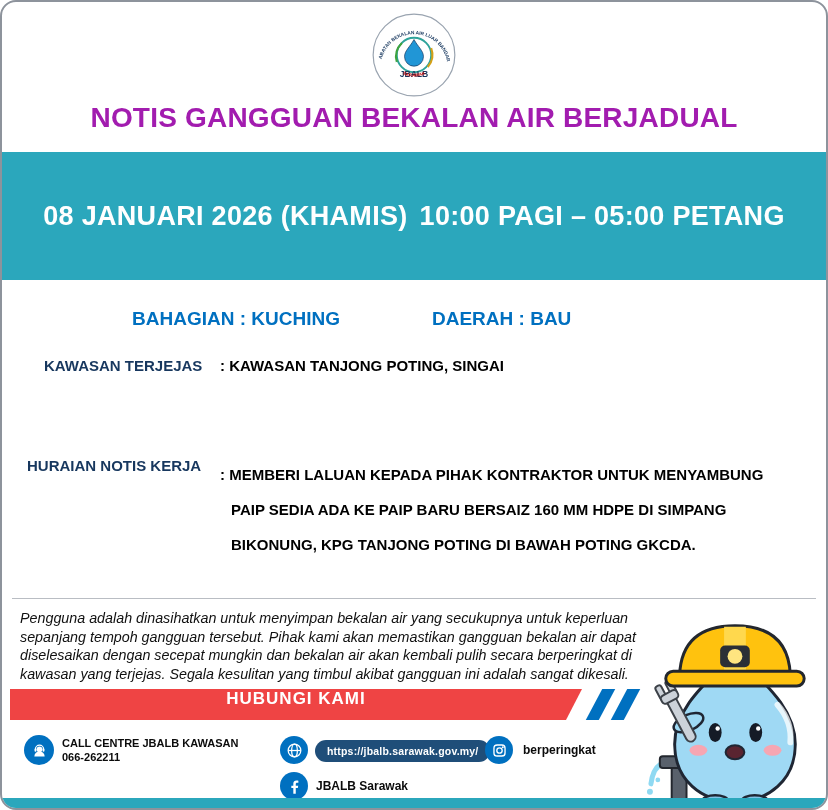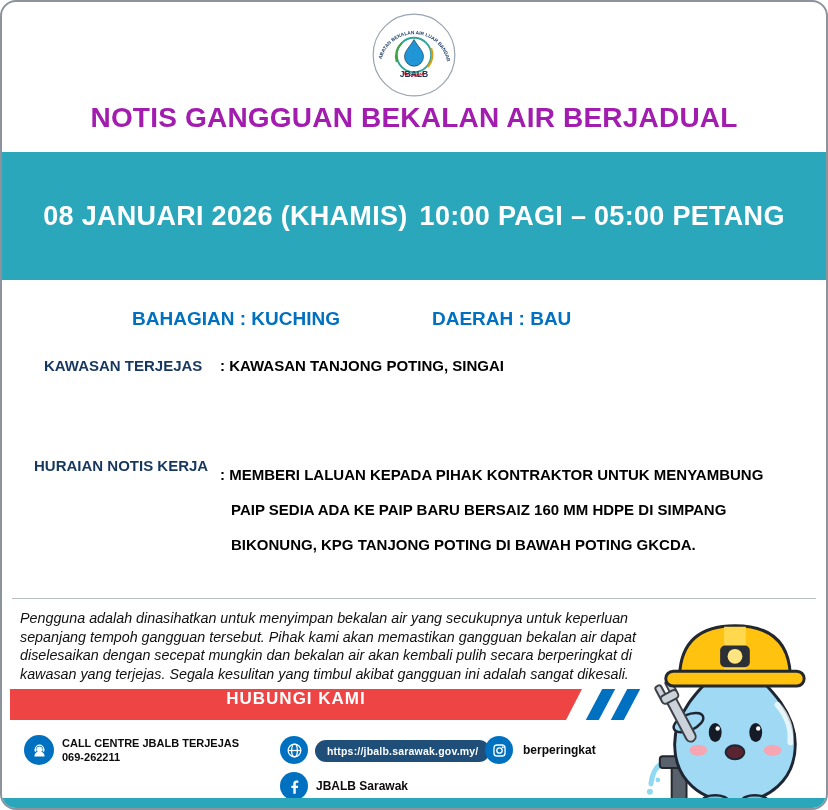--- a/index.html
+++ b/index.html
@@ -38,21 +38,21 @@
   .bahagian { position:absolute; left:130px; top:0; }
   .daerah   { position:absolute; left:430px; top:0; }
 
   
   .kawasan-row { position:absolute; top:355px; left:0; width:100%; font-size:15px; font-weight:bold; }
   .kawasan-label { position:absolute; left:42px; color:#17375E; }
   .kawasan-value { position:absolute; left:218px; color:#000000; }
 
   
   .huraian-row { position:absolute; top:455px; left:0; width:100%; font-size:15px; font-weight:bold; }
-  .huraian-label { position:absolute; left:32px; color:#17375E; }
+  .huraian-label { position:absolute; left:25px; color:#17375E; }
   .huraian-lines { position:absolute; left:218px; top:0; color:#000000; }
   .huraian-lines div { line-height:35px; }
   .huraian-lines div + div { padding-left:11px; }
 
   
   .divider { position:absolute; top:596px; left:10px; right:10px; height:0; border-top:1.5px solid #b9bdc3; }
 
   
   .advisory {
     position:absolute; top:607px; left:18px; width:618px;
@@ -168,22 +168,22 @@
     <div class="icon-circle cc-icon">
       <svg viewBox="0 0 24 24">
         <circle cx="12" cy="10.5" r="3.6" fill="#ffffff"></circle>
         <path d="M5.5 19.5 a6.5 6.5 0 0 1 13 0 Z" fill="#ffffff"></path>
         <path d="M6.8 10.5 a5.2 5.2 0 0 1 10.4 0" stroke="#ffffff" stroke-width="1.6" fill="none"></path>
         <rect x="15.9" y="9.4" width="2.4" height="4.2" rx="1.2" fill="#ffffff"></rect>
         <rect x="5.7" y="9.4" width="2.4" height="4.2" rx="1.2" fill="#ffffff"></rect>
       </svg>
     </div>
     <div class="cc-text">
-      <div>CALL CENTRE JBALB TERJEJAS</div>
-      <div>069-262211</div>
+      <div>CALL CENTRE JBALB KAWASAN</div>
+      <div>066-262211</div>
     </div>
 
     <div class="icon-circle globe-icon">
       <svg viewBox="0 0 24 24">
         <circle cx="12" cy="12" r="8" fill="none" stroke="#ffffff" stroke-width="1.6"></circle>
         <ellipse cx="12" cy="12" rx="3.6" ry="8" fill="none" stroke="#ffffff" stroke-width="1.6"></ellipse>
         <line x1="4" y1="12" x2="20" y2="12" stroke="#ffffff" stroke-width="1.6"></line>
       </svg>
     </div>
     <div class="url-pill">https://jbalb.sarawak.gov.my/</div>

